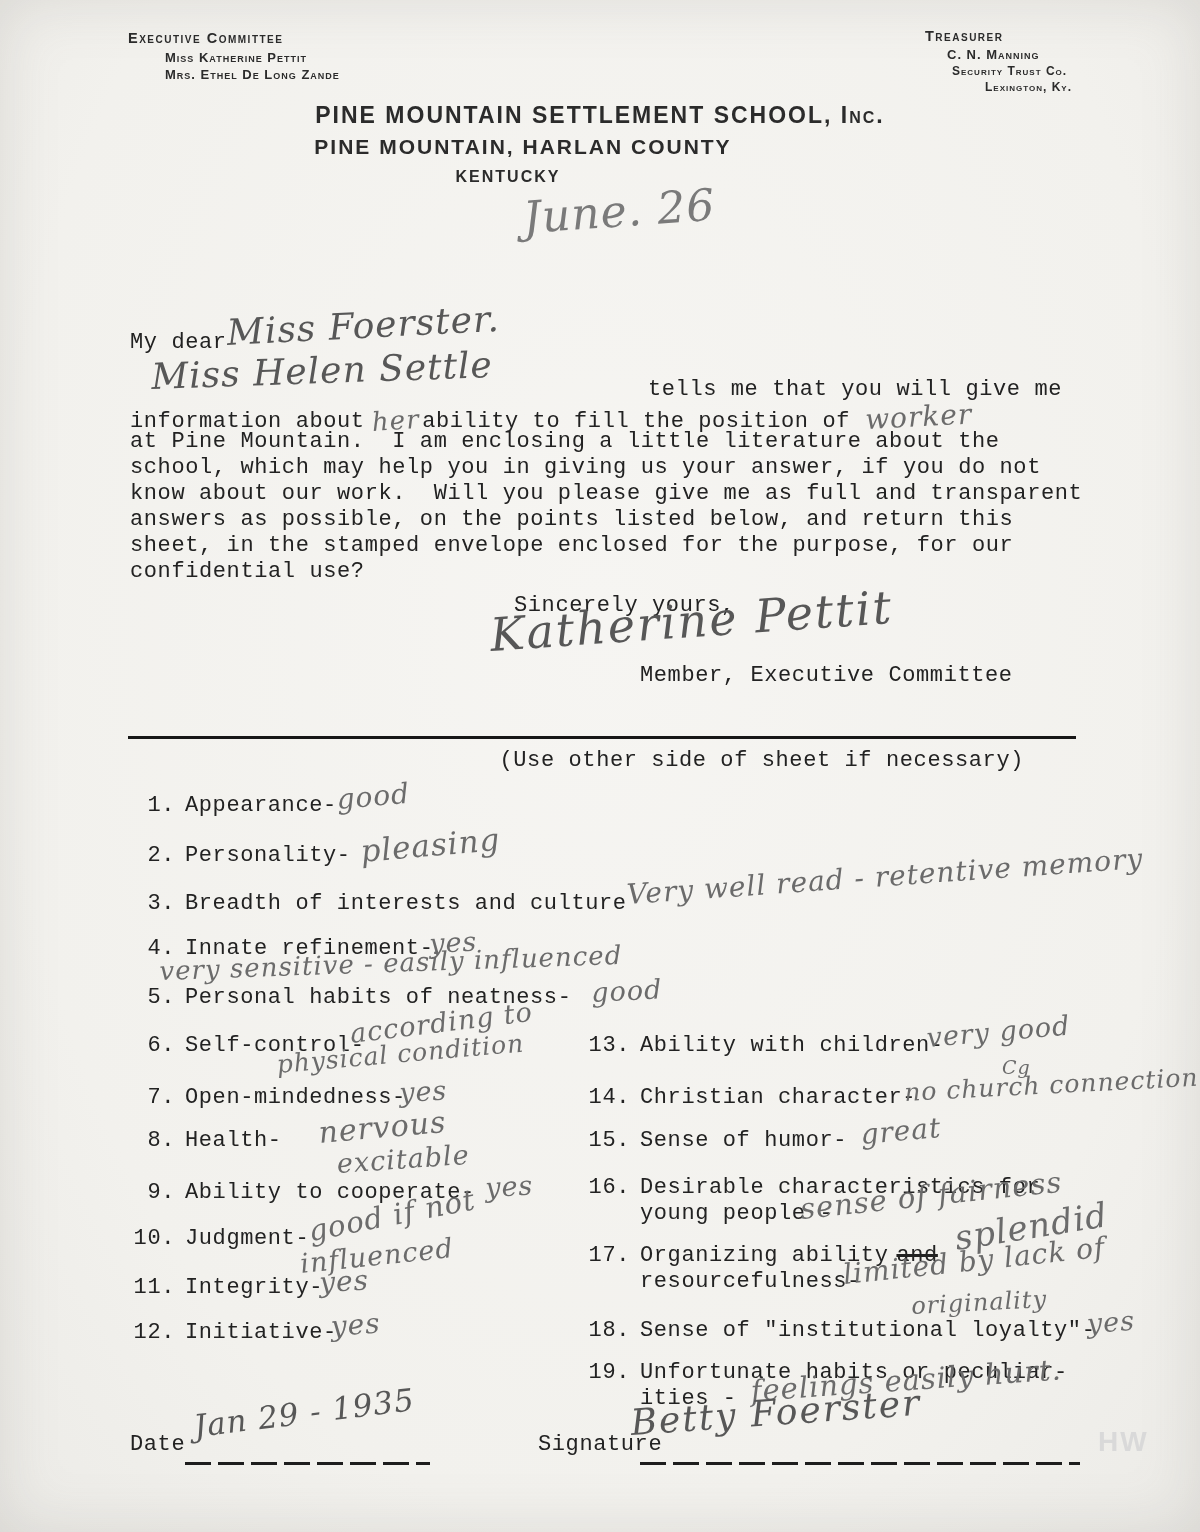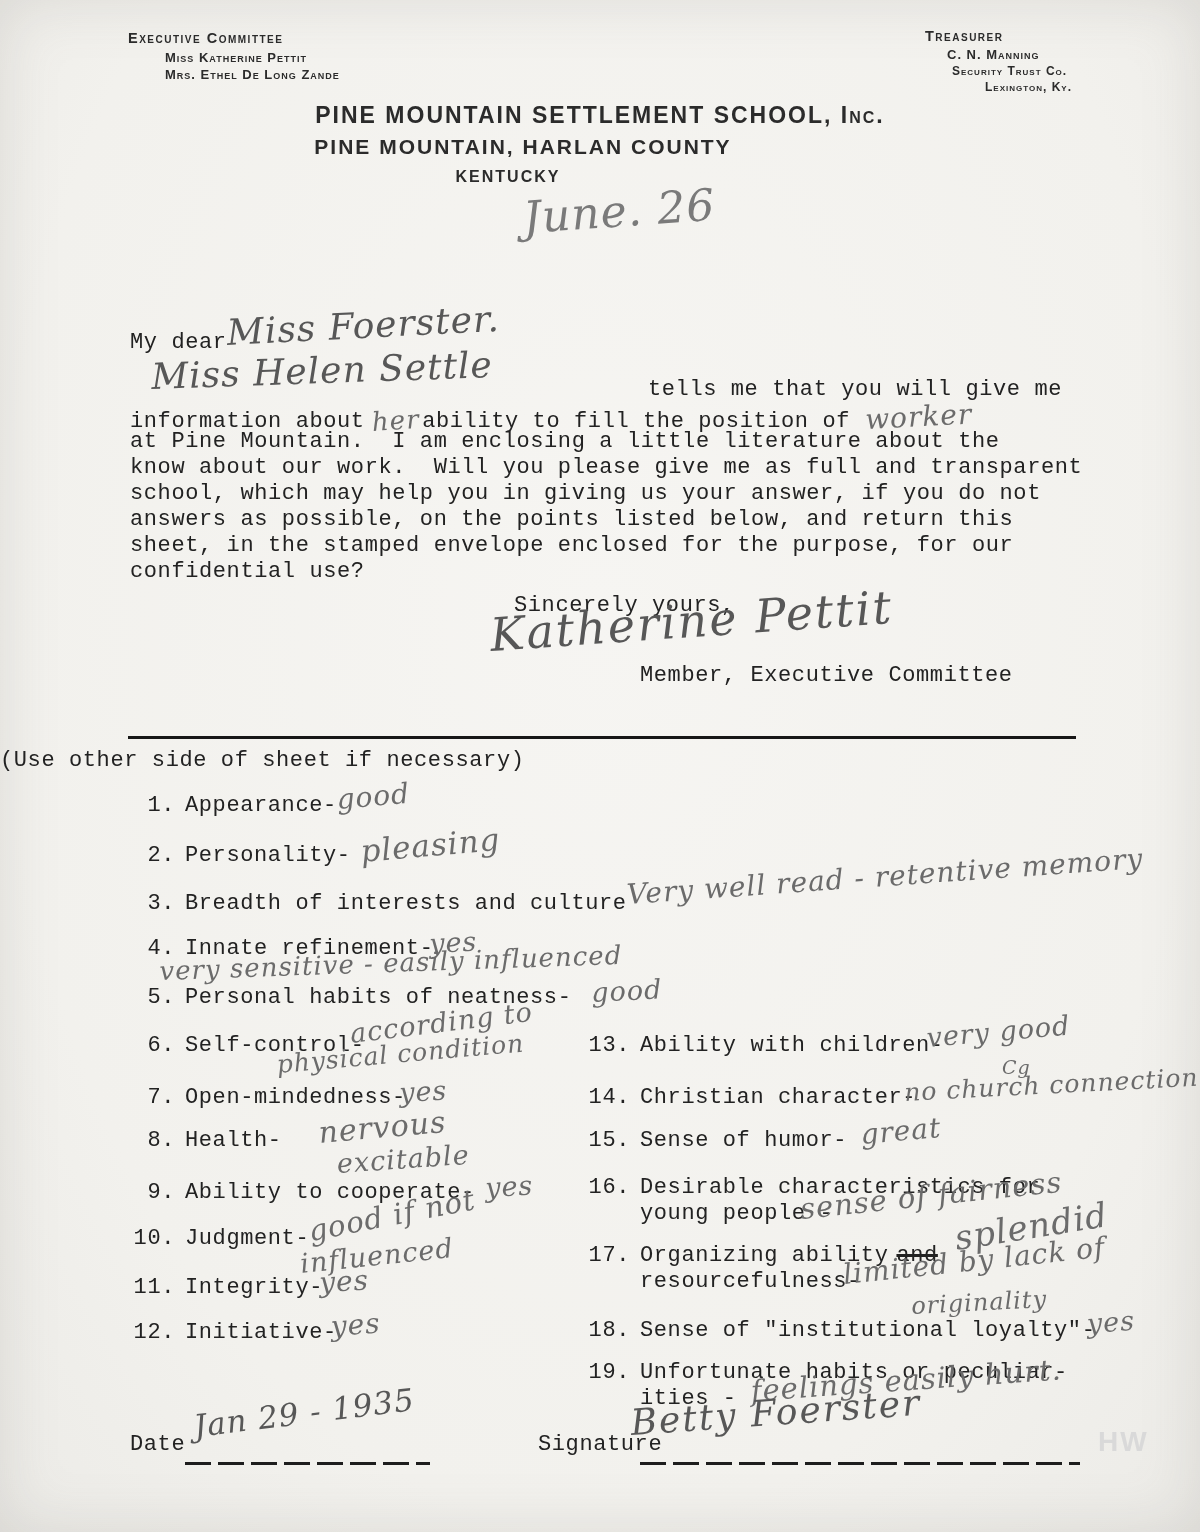--- a/index.html
+++ b/index.html
@@ -55,33 +55,33 @@
   <div class="abs hw hw-dark" style="left:152px;top:356px;font-size:36px;transform:rotate(-2deg);">Miss Helen Settle</div>
 
   <div class="abs t" style="left:648px;top:377px;">tells me that you will give me</div>
 
   <div class="abs" style="left:130px;top:403px;white-space:nowrap;">
     <span class="t">information about</span><span class="hw" style="display:inline-block;font-size:26px;margin:0 2px 0 8px;transform:rotate(-4deg);vertical-align:-4px;">her</span><span class="t">ability to fill the position of</span><span class="hw" style="display:inline-block;font-size:28px;margin-left:16px;transform:rotate(-3deg);vertical-align:-2px;">worker</span>
   </div>
 
   <div class="abs" style="left:130px;top:429px;">
     <div class="t">at Pine Mountain.  I am enclosing a little literature about the</div>
+    <div class="t">school, which may help you in giving us your answer, if you do not</div>
     <div class="t">know about our work.  Will you please give me as full and transparent</div>
-    <div class="t">school, which may help you in giving us your answer, if you do not</div>
     <div class="t">answers as possible, on the points listed below, and return this</div>
     <div class="t">sheet, in the stamped envelope enclosed for the purpose, for our</div>
     <div class="t">confidential use?</div>
   </div>
 
   <div class="abs t" style="left:514px;top:593px;">Sincerely yours,</div>
   <div class="abs hw hw-dark" style="left:492px;top:608px;font-size:46px;letter-spacing:2px;transform:rotate(-4deg);">Katherine Pettit</div>
   <div class="abs t" style="left:640px;top:663px;">Member, Executive Committee</div>
 
   <div class="abs rule" style="left:128px;top:736px;width:948px;"></div>
-  <div class="abs t" style="left:0;top:748px;width:1024px;text-align:left;">(Use other side of sheet if necessary)</div>
+  <div class="abs t" style="left:0;top:748px;width:1024px;text-align:right;">(Use other side of sheet if necessary)</div>
 
   <div class="abs t" style="left:130px;top:793px;"><span class="num">1.</span><span>Appearance-</span></div>
   <div class="abs hw" style="left:338px;top:783px;font-size:28px;transform:rotate(-5deg);">good</div>
 
   <div class="abs t" style="left:130px;top:843px;"><span class="num">2.</span><span>Personality-</span></div>
   <div class="abs hw" style="left:362px;top:833px;font-size:31px;transform:rotate(-5deg);">pleasing</div>
 
   <div class="abs t" style="left:130px;top:891px;"><span class="num">3.</span><span>Breadth of interests and culture</span></div>
   <div class="abs hw" style="left:628px;top:878px;font-size:28px;transform:rotate(-4deg);">Very well read - retentive memory</div>
 

